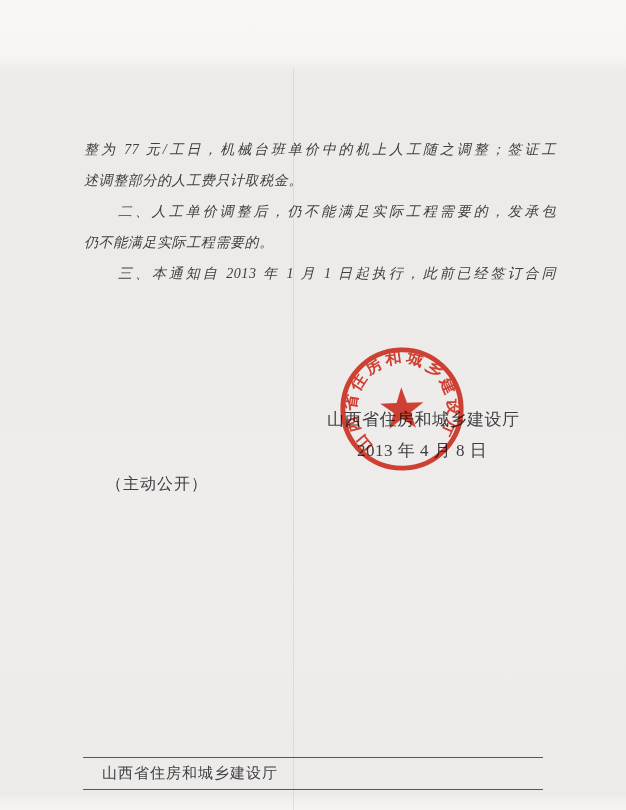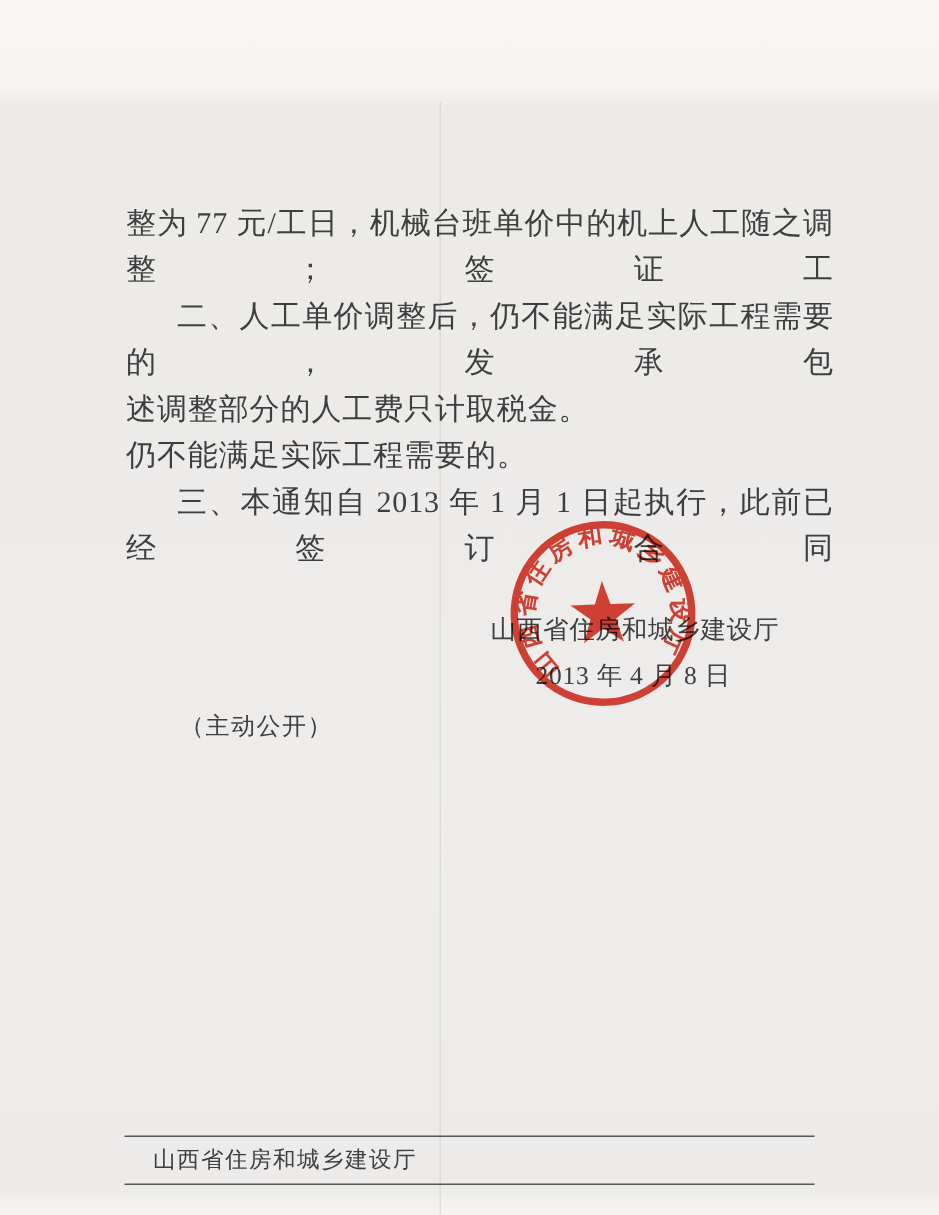--- a/index.html
+++ b/index.html
@@ -19,37 +19,38 @@
       #ecebe9 794px,
       #f3f1ee 801px,
       #f6f4f1 810px);
   }
   .crease{
     position:absolute;left:293px;top:68px;width:1px;height:742px;
     background:rgba(168,166,160,0.25);
   }
   .body-text{
     position:absolute;left:84px;top:134px;width:472px;
-    font-size:20px;line-height:31px;
+    font-size:14px;line-height:31px;
     letter-spacing:0.6px;
     text-align:justify;
+    font-style:italic;
   }
   .line{min-height:31px;}
   .line.fill{text-align-last:justify;}
   .line.indent{text-indent:34px;}
   .signature{
     position:absolute;left:327px;top:408px;
     font-size:17px;letter-spacing:0.5px;white-space:nowrap;
   }
   .sig-date{
     position:absolute;left:357px;top:439px;
     font-size:17px;letter-spacing:0.5px;white-space:nowrap;
   }
   .disclosure{
-    position:absolute;left:120px;top:474px;
+    position:absolute;left:106px;top:474px;
     font-size:16px;letter-spacing:1px;white-space:nowrap;
   }
   .seal{
     position:absolute;left:333px;top:340px;width:138px;height:138px;
     mix-blend-mode:multiply;opacity:0.92;
     transform:rotate(-2deg);
   }
   .seal text{
     font-family:"Liberation Serif","DejaVu Serif",serif;
     font-weight:bold;
@@ -67,22 +68,22 @@
 </style>
 </head>
 <body>
 
 <div class="page">
 
   <div class="crease"></div>
 
   <div class="body-text">
     <div class="line fill">整为 77 元/工日，机械台班单价中的机上人工随之调整；签证工</div>
+    <div class="line">述调整部分的人工费只计取税金。</div>
     <div class="line fill indent">二、人工单价调整后，仍不能满足实际工程需要的，发承包</div>
-    <div class="line">述调整部分的人工费只计取税金。</div>
     <div class="line">仍不能满足实际工程需要的。</div>
     <div class="line fill indent">三、本通知自 2013 年 1 月 1 日起执行，此前已经签订合同</div>
   </div>
 
   <div class="signature">山西省住房和城乡建设厅</div>
   <div class="sig-date">2013 年 4 月 8 日</div>
 
   <svg class="seal" viewBox="0 0 140 140" xmlns="http://www.w3.org/2000/svg">
     <circle cx="70" cy="70" r="60" fill="none" stroke-width="5" stroke="#dc3526"></circle>
     <path id="sealArc" d="M 39.8 106 A 47 47 0 1 1 100.2 106" fill="none"></path>

